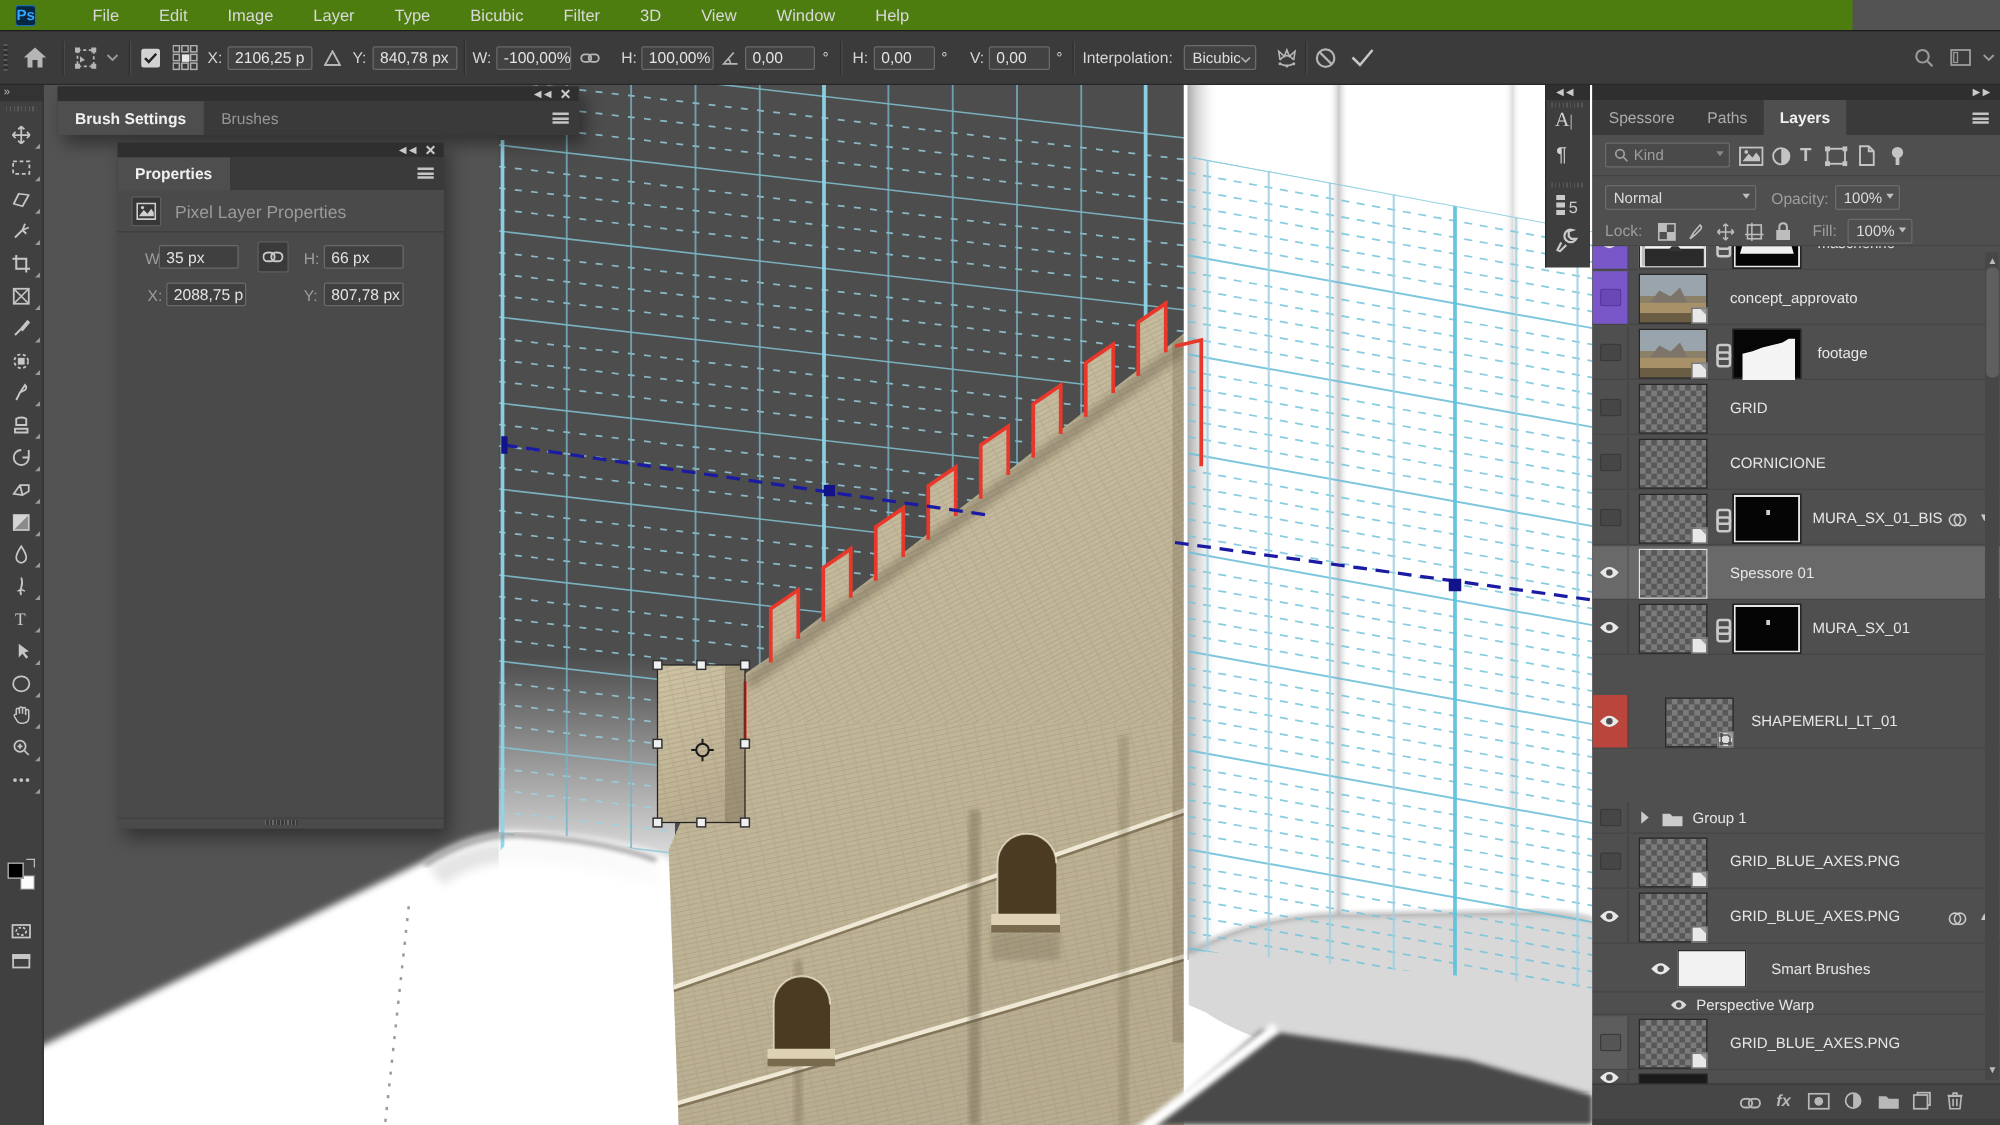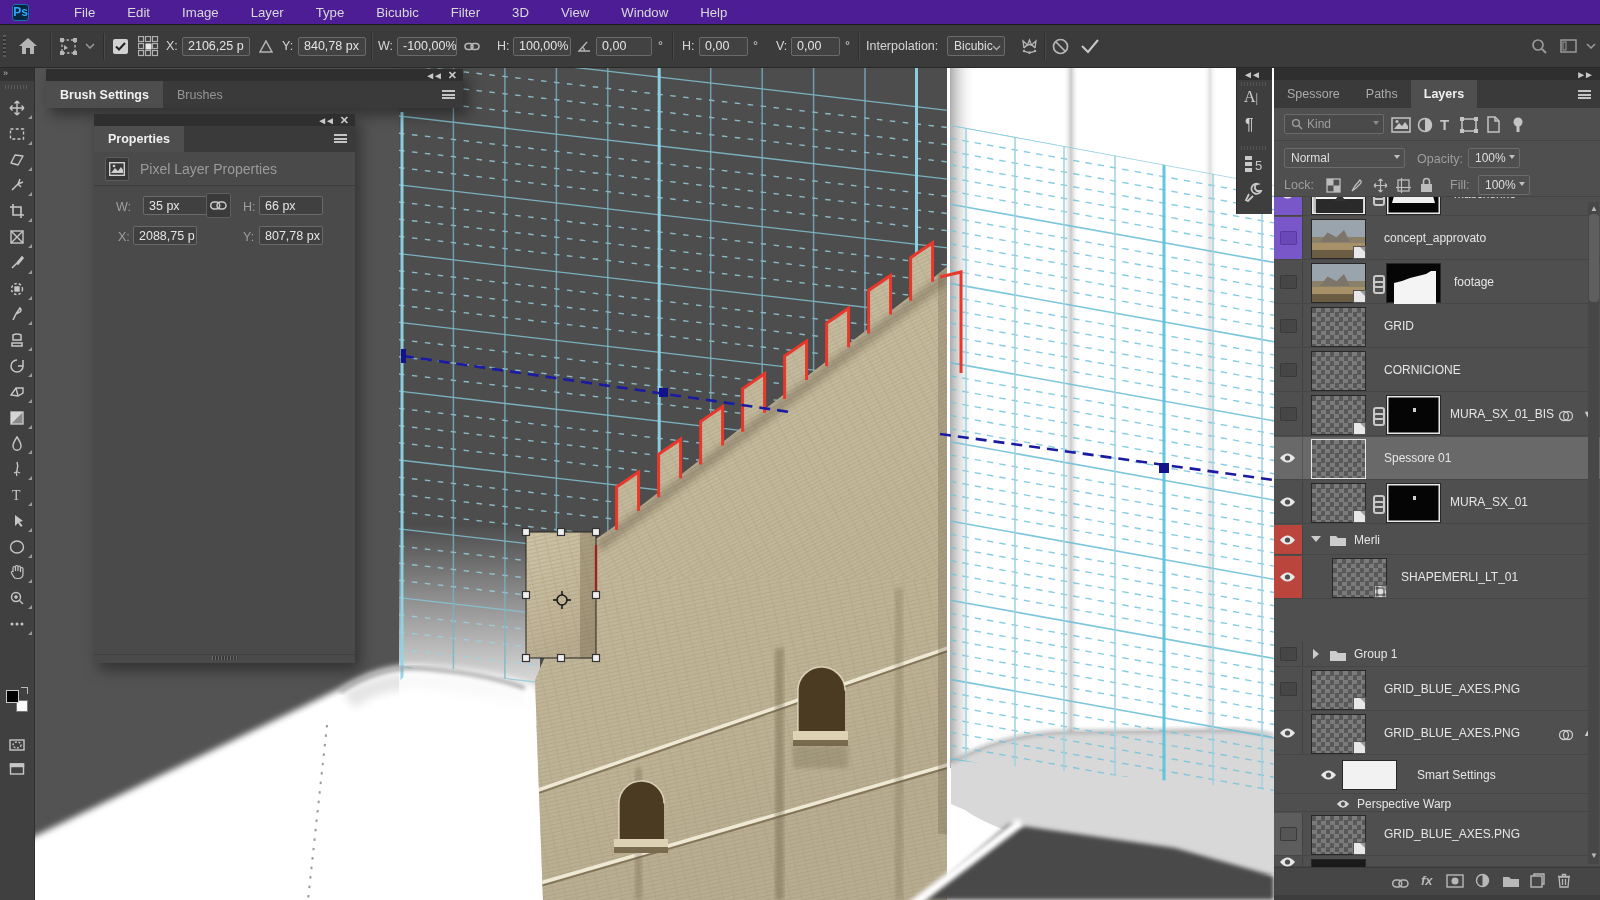--- a/index.html
+++ b/index.html
@@ -1,17 +1,17 @@
 <!DOCTYPE html>
 <html><head><meta charset="utf-8"><style>
 *{margin:0;padding:0;box-sizing:border-box}
 html,body{width:1600px;height:900px;overflow:hidden;background:#535353;
 font-family:"Liberation Sans",sans-serif;-webkit-font-smoothing:antialiased}
 .abs{position:absolute}
-#menubar{position:absolute;left:0;top:0;width:1600px;height:24px;background:#4c1d95;
+#menubar{position:absolute;left:0;top:0;width:1482px;height:24px;background:#4d7c0f;
 color:#d9d9d9;font-size:13.2px;display:flex;align-items:center;z-index:50}
 #menubar .m{padding:0 16px}
 #pslogo{width:17px;height:17px;margin-left:12px;margin-right:29px;background:#07263f;
 border-radius:3px;color:#31a8ff;font-size:12px;font-weight:bold;display:flex;
 align-items:center;justify-content:center;border:1px solid #1b6fae}
 #optionsbar{position:absolute;left:0;top:24px;width:1600px;height:44px;background:#3b3b3b;
 border-top:1px solid #1c1c1c;border-bottom:1px solid #282828;color:#d6d6d6;font-size:12.5px;z-index:49}
 .ob{position:absolute;top:0;height:42px;display:flex;align-items:center}
 .fld{background:#424242;border:1px solid #6a6a6a;border-radius:2px;height:19px;
 display:flex;align-items:center;padding:0 5px;color:#e4e4e4;font-size:12.5px;white-space:nowrap;overflow:hidden}
@@ -668,21 +668,21 @@
 <div class="abs" style="left:11px;top:5px;width:24px;height:24px;background:#373737;border:1px solid #5e5e5e;border-radius:2px">
 <svg width="16" height="14" viewBox="0 0 16 14" style="position:absolute;left:3px;top:4px">
           <rect x="0.7" y="0.7" width="14.6" height="12.6" fill="none" stroke="#cfcfcf" stroke-width="1.4"></rect>
           <path d="M2 11 L6 6 L9 9 L12 5 L14 8 L14 11 Z" fill="#cfcfcf"></path>
           <circle cx="5" cy="4" r="1.3" fill="#cfcfcf"></circle>
         </svg>
 </div>
 <div class="abs lbl" style="left:46px;top:9px;font-size:14px;color:#9b9b9b">Pixel Layer Properties</div>
 </div>
 <div class="abs lbl" style="left:22px;top:86px;font-size:12.5px">W:</div>
-<div class="fld abs" style="left:49px;top:82px;width:64px;background:#404040">35 px</div>
+<div class="fld abs" style="left:33px;top:82px;width:64px;background:#404040">35 px</div>
 <div class="abs" style="left:112px;top:79px;width:25px;height:25px;background:#3a3a3a;border:1px solid #5e5e5e;border-radius:2px">
 <svg width="17" height="10" viewBox="0 0 17 10" style="position:absolute;left:3px;top:7px">
         <g fill="none" stroke="#c9c9c9" stroke-width="1.5">
           <rect x="0.7" y="1" width="9" height="7" rx="3.5"></rect>
           <rect x="7" y="1" width="9" height="7" rx="3.5"></rect>
         </g>
       </svg>
 </div>
 <div class="abs lbl" style="left:149px;top:86px;font-size:12.5px">H:</div>
 <div class="fld abs" style="left:165px;top:82px;width:64px;background:#404040">66 px</div>
@@ -883,33 +883,20 @@
         </div>
         <div class="thumb checker" style="left:37px;top:2px;width:55px;height:40px">
           <div class="sobadge"></div>
         </div>
         <div class="chain" style="left:98px;top:14px"></div>
         <div class="thumb" style="left:112px;top:2px;width:55px;height:40px;background:#050505;box-shadow:inset 0 0 0 1.5px #e8e8e8">
           <div class="abs" style="left:26px;top:12px;width:3px;height:4px;background:#cfcfcf"></div>
         </div>
         <div class="lname" style="left:176px;top:50%;margin-top:-7px">MURA_SX_01</div>
       </div>
-<div class="layer" style="top:328px;height:30px">
-        <div class="gutter" style="background:#ba453c">
-          <svg width="17" height="12" viewBox="0 0 17 12" style="position:absolute;left:5px;top:50%;margin-top:-6px">
-            <path d="M1 6 Q8.5 -3 16 6 Q8.5 15 1 6 Z" fill="#e8e8e8"></path>
-            <circle cx="8.5" cy="6" r="2.6" fill="#4f4f4f"></circle>
-          </svg>
-        </div>
-        <div class="abs" style="left:37px;top:11px;width:0;height:0;border-left:5px solid transparent;border-right:5px solid transparent;border-top:6px solid #ccc"></div>
-        <svg width="18" height="14" viewBox="0 0 18 14" style="position:absolute;left:55px;top:8px">
-          <path d="M1 13 L1 3 L7 3 L9 5 L17 5 L17 13 Z" fill="#cccccc"></path>
-        </svg>
-        <div class="lname" style="left:80px;top:50%;margin-top:-7px">Merli</div>
-      </div>
 <div class="layer" style="top:359px;height:43px">
         <div class="gutter" style="background:#ba453c">
           <svg width="17" height="12" viewBox="0 0 17 12" style="position:absolute;left:5px;top:50%;margin-top:-6px">
             <path d="M1 6 Q8.5 -3 16 6 Q8.5 15 1 6 Z" fill="#e8e8e8"></path>
             <circle cx="8.5" cy="6" r="2.6" fill="#4f4f4f"></circle>
           </svg>
         </div>
         <div class="thumb checker" style="left:58px;top:2px;width:55px;height:40px">
           <div class="sobadge" style="background:#ddd">
             <svg width="11" height="11" viewBox="0 0 11 11" style="position:absolute;left:0;top:0">
@@ -959,21 +946,21 @@
         </svg>
         <div class="abs" style="right:8px;top:16px;color:#c9c9c9;font-size:9px">▲</div>
       </div>
 <div class="layer" style="top:559px;height:38px">
         <div class="gutter" style="border-right:none"></div>
         <svg width="17" height="12" viewBox="0 0 17 12" style="position:absolute;left:46px;top:50%;margin-top:-6px">
           <path d="M1 6 Q8.5 -3 16 6 Q8.5 15 1 6 Z" fill="#e8e8e8"></path>
           <circle cx="8.5" cy="6" r="2.6" fill="#4f4f4f"></circle>
         </svg>
         <div class="thumb" style="left:68px;top:4px;width:55px;height:30px;background:#f2f2f2"></div>
-        <div class="lname" style="left:143px;top:50%;margin-top:-7px">Smart Settings</div>
+        <div class="lname" style="left:143px;top:50%;margin-top:-7px">Smart Brushes</div>
       </div>
 <div class="layer" style="top:598px;height:17px">
         <div class="gutter" style="border-right:none"></div>
         <svg width="14" height="10" viewBox="0 0 17 12" style="position:absolute;left:62px;top:4px">
           <path d="M1 6 Q8.5 -3 16 6 Q8.5 15 1 6 Z" fill="#d8d8d8"></path>
           <circle cx="8.5" cy="6" r="2.6" fill="#4f4f4f"></circle>
         </svg>
         <div class="lname" style="left:83px;top:2px">Perspective Warp</div>
       </div>
 <div class="layer" style="top:616px;height:43px">

